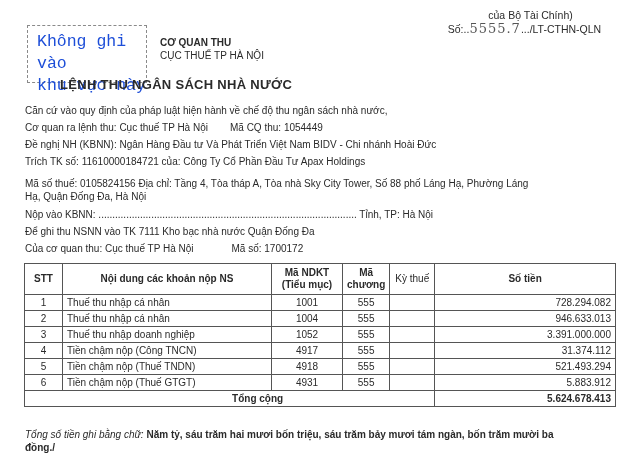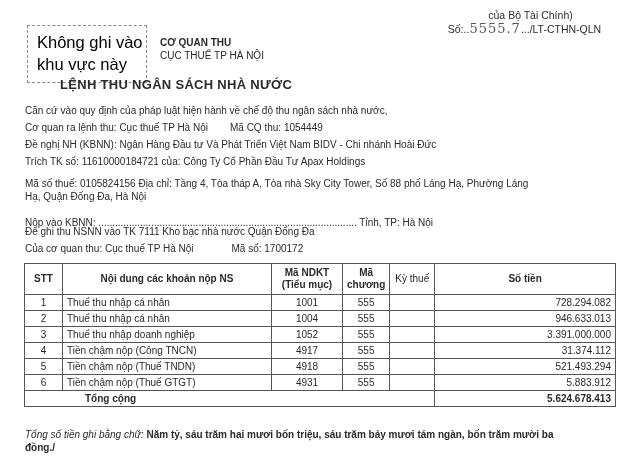--- a/index.html
+++ b/index.html
@@ -3,22 +3,22 @@
 <meta charset="utf-8">
 <style>
   html, body { margin: 0; padding: 0; background: #ffffff; }
   body {
     width: 640px; height: 473px; position: relative; overflow: hidden;
     font-family: "Liberation Sans", sans-serif; color: #2a2a2a;
   }
   .stamp-box {
     position: absolute; left: 27px; top: 25px; width: 120px; height: 58px;
     border: 1px dashed #8a8a8a; box-sizing: border-box;
-    font-family: Liberation Sans, sans-serif; font-size: 16.5px; line-height: 22px;
-    padding: 5px 0 0 9px; color: #000000;
+    font-family: Liberation Mono, monospace; font-size: 16.5px; line-height: 22px;
+    padding: 5px 0 0 9px; color: #1d4ed8;
   }
   .agency {
     position: absolute; left: 160px; top: 36px; font-size: 10px; line-height: 13px;
   }
   .agency .bold { font-weight: bold; }
   .ref {
     position: absolute; left: 432px; top: 8px; font-size: 10.5px; line-height: 14px; text-align: center; width: 185px;
   }
   .ref .ref-line1 { padding-left: 12px; }
   .ref .handwritten { font-family: "DejaVu Serif", serif; font-size: 13px; color: #555; letter-spacing: 1px; }
@@ -72,21 +72,21 @@
 <div class="title">LỆNH THU NGÂN SÁCH NHÀ NƯỚC</div>
 
 <div class="line" style="top:104px">Căn cứ vào quy định của pháp luật  hiện hành về chế độ thu ngân sách nhà nước,</div>
 <div class="line" style="top:121px">
   <span>Cơ quan ra lệnh thu: Cục thuế TP Hà Nội</span><span class="gap"></span><span>Mã CQ thu: 1054449</span>
 </div>
 <div class="line" style="top:138px">Đề nghị NH (KBNN): Ngân Hàng Đầu tư Và Phát Triển Việt Nam BIDV - Chi nhánh Hoài Đức</div>
 <div class="line" style="top:155px">Trích TK số: 11610000184721 của: Công Ty Cổ Phần Đầu Tư Apax Holdings</div>
 <div class="line" style="top:177px">Mã số thuế: 0105824156  Địa chỉ: Tầng 4, Tòa tháp A, Tòa nhà Sky City Tower, Số 88 phố Láng Hạ, Phường Láng</div>
 <div class="line" style="top:190px">Hạ, Quận Đống Đa, Hà Nội</div>
-<div class="line" style="top:216px">
+<div class="line" style="top:208px">
   <span>Nộp vào KBNN: .............................................................................................</span> <span>Tỉnh, TP: Hà Nội</span>
 </div>
 <div class="line" style="top:225px">Để ghi thu NSNN vào TK 7111 Kho bạc nhà nước Quận Đống Đa</div>
 <div class="line" style="top:242px">
   <span>Của cơ quan thu: Cục thuế TP Hà Nội</span><span class="gap" style="width:38px"></span><span>Mã số: 1700172</span>
 </div>
 
 <table class="ns">
   <tbody>
       <tr>
@@ -139,21 +139,21 @@
   </tr>
   <tr>
     <td class="c-stt">6</td>
     <td class="c-nd">Tiền chậm nộp (Thuế GTGT)</td>
     <td class="c-ma">4931</td>
     <td class="c-ch">555</td>
     <td class="c-ky"></td>
     <td class="c-tien">5.883.912</td>
   </tr>
   <tr class="total">
-    <td colspan="5" style="padding-left:60px">Tổng cộng</td>
+    <td colspan="5" style="text-align:center;padding-left:60px">Tổng cộng</td>
     <td class="c-tien">5.624.678.413</td>
   </tr>
 </tbody>
   </table>
 
 <div class="words">
   <span class="lbl">Tổng số tiền ghi bằng chữ:</span>
   <span class="val">Năm tỷ, sáu trăm hai mươi bốn triệu, sáu trăm bảy mươi tám ngàn, bốn trăm mười ba đồng./</span>
 </div>
 

